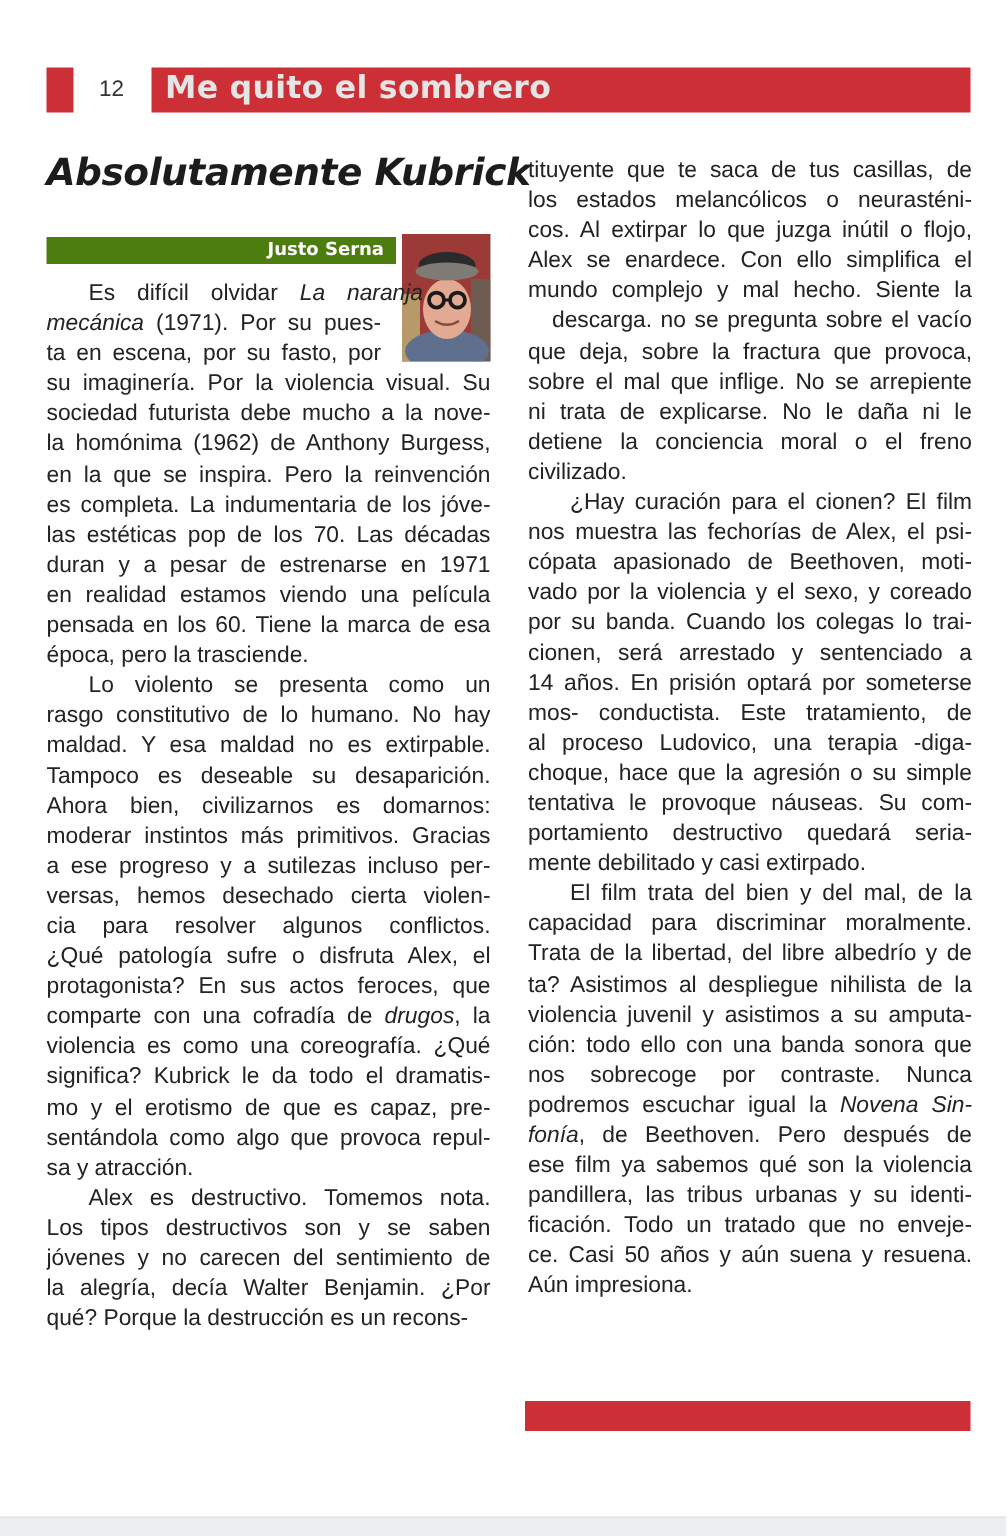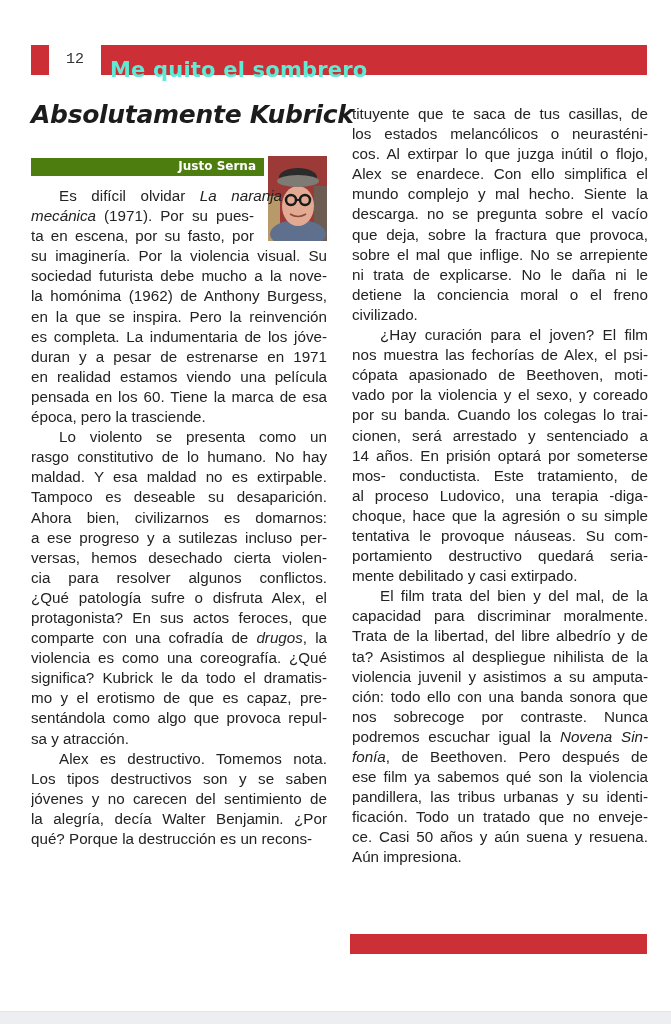--- a/index.html
+++ b/index.html
@@ -19,29 +19,29 @@
       background: #eceef1;
       border-top: 1px solid #e2e4e8;
     }
     
     .hdr-block {
       position: absolute; left: 31px; top: 45px; width: 18px; height: 30px;
       background: #cc2f36;
     }
     .hdr-num {
       position: absolute; left: 66px; top: 51px; font-size: 15px; color: #333;
-      font-family: Liberation Mono, monospace;
+      font-family: Liberation Sans, sans-serif;
     }
     .hdr-bar {
       position: absolute; left: 101px; top: 45px; width: 546px; height: 30px;
       background: #cc2f36;
     }
     .hdr-title {
-      position: absolute; left: 9px; top: 13px;
-      color: #5eead4; font-family: "DejaVu Sans", sans-serif; font-weight: bold;
+      position: absolute; left: 9px; top: 1px;
+      color: #e5e5e5; font-family: "DejaVu Sans", sans-serif; font-weight: bold;
       font-size: 21px; letter-spacing: 0.2px;
     }
     
     .art-title {
       position: absolute; left: 31px; top: 100px;
       font-family: "DejaVu Sans", sans-serif; font-weight: bold; font-style: italic;
       font-size: 25px; color: #1c1c1c; letter-spacing: -0.3px;
       white-space: nowrap;
     }
     
@@ -103,29 +103,31 @@
 
   <div class="col col-left" id="col-left">
       <div style="text-align: justify; text-align-last: justify; white-space: normal; padding-left: 28px; width: 223px; height: 20.1px; overflow: hidden;">Es difícil olvidar <i>La naranja</i></div>
       <div style="text-align: justify; text-align-last: justify; white-space: normal; width: 223px; height: 20.1px; overflow: hidden;"><i>mecánica</i> (1971). Por su pues-</div>
       <div style="text-align: justify; text-align-last: justify; white-space: normal; width: 223px; height: 20.1px; overflow: hidden;">ta en escena, por su fasto, por</div>
       <div style="text-align: justify; text-align-last: justify; white-space: normal; height: 20.1px; overflow: hidden;">su imaginería. Por la violencia visual. Su</div>
       <div style="text-align: justify; text-align-last: justify; white-space: normal; height: 20.1px; overflow: hidden;">sociedad futurista debe mucho a la nove-</div>
       <div style="text-align: justify; text-align-last: justify; white-space: normal; height: 20.1px; overflow: hidden;">la homónima (1962) de Anthony Burgess,</div>
       <div style="text-align: justify; text-align-last: justify; white-space: normal; height: 20.1px; overflow: hidden;">en la que se inspira. Pero la reinvención</div>
       <div style="text-align: justify; text-align-last: justify; white-space: normal; height: 20.1px; overflow: hidden;">es completa. La indumentaria de los jóve-</div>
+      <div style="text-align: justify; text-align-last: justify; white-space: normal; height: 20.1px; overflow: hidden;">las estéticas pop de los 70. Las décadas</div>
       <div style="text-align: justify; text-align-last: justify; white-space: normal; height: 20.1px; overflow: hidden;">duran y a pesar de estrenarse en 1971</div>
       <div style="text-align: justify; text-align-last: justify; white-space: normal; height: 20.1px; overflow: hidden;">en realidad estamos viendo una película</div>
       <div style="text-align: justify; text-align-last: justify; white-space: normal; height: 20.1px; overflow: hidden;">pensada en los 60. Tiene la marca de esa</div>
       <div style="text-align: justify; text-align-last: left; white-space: normal;">época, pero la trasciende.</div>
       <div style="text-align: justify; text-align-last: justify; white-space: normal; padding-left: 28px; height: 20.1px; overflow: hidden;">Lo violento se presenta como un</div>
       <div style="text-align: justify; text-align-last: justify; white-space: normal; height: 20.1px; overflow: hidden;">rasgo constitutivo de lo humano. No hay</div>
       <div style="text-align: justify; text-align-last: justify; white-space: normal; height: 20.1px; overflow: hidden;">maldad. Y esa maldad no es extirpable.</div>
       <div style="text-align: justify; text-align-last: justify; white-space: normal; height: 20.1px; overflow: hidden;">Tampoco es deseable su desaparición.</div>
       <div style="text-align: justify; text-align-last: justify; white-space: normal; height: 20.1px; overflow: hidden;">Ahora bien, civilizarnos es domarnos:</div>
+      <div style="text-align: justify; text-align-last: justify; white-space: normal; height: 20.1px; overflow: hidden;">moderar instintos más primitivos. Gracias</div>
       <div style="text-align: justify; text-align-last: justify; white-space: normal; height: 20.1px; overflow: hidden;">a ese progreso y a sutilezas incluso per-</div>
       <div style="text-align: justify; text-align-last: justify; white-space: normal; height: 20.1px; overflow: hidden;">versas, hemos desechado cierta violen-</div>
       <div style="text-align: justify; text-align-last: justify; white-space: normal; height: 20.1px; overflow: hidden;">cia para resolver algunos conflictos.</div>
       <div style="text-align: justify; text-align-last: justify; white-space: normal; height: 20.1px; overflow: hidden;">¿Qué patología sufre o disfruta Alex, el</div>
       <div style="text-align: justify; text-align-last: justify; white-space: normal; height: 20.1px; overflow: hidden;">protagonista? En sus actos feroces, que</div>
       <div style="text-align: justify; text-align-last: justify; white-space: normal; height: 20.1px; overflow: hidden;">comparte con una cofradía de <i>drugos</i>, la</div>
       <div style="text-align: justify; text-align-last: justify; white-space: normal; height: 20.1px; overflow: hidden;">violencia es como una coreografía. ¿Qué</div>
       <div style="text-align: justify; text-align-last: justify; white-space: normal; height: 20.1px; overflow: hidden;">significa? Kubrick le da todo el dramatis-</div>
       <div style="text-align: justify; text-align-last: justify; white-space: normal; height: 20.1px; overflow: hidden;">mo y el erotismo de que es capaz, pre-</div>
       <div style="text-align: justify; text-align-last: justify; white-space: normal; height: 20.1px; overflow: hidden;">sentándola como algo que provoca repul-</div>
@@ -135,27 +137,27 @@
       <div style="text-align: justify; text-align-last: justify; white-space: normal; height: 20.1px; overflow: hidden;">jóvenes y no carecen del sentimiento de</div>
       <div style="text-align: justify; text-align-last: justify; white-space: normal; height: 20.1px; overflow: hidden;">la alegría, decía Walter Benjamin. ¿Por</div>
       <div style="text-align: justify; text-align-last: left; white-space: normal;">qué? Porque la destrucción es un recons-</div>
     </div>
   <div class="col col-right" id="col-right">
       <div style="text-align: justify; text-align-last: justify; white-space: normal; height: 20.1px; overflow: hidden;">tituyente que te saca de tus casillas, de</div>
       <div style="text-align: justify; text-align-last: justify; white-space: normal; height: 20.1px; overflow: hidden;">los estados melancólicos o neurasténi-</div>
       <div style="text-align: justify; text-align-last: justify; white-space: normal; height: 20.1px; overflow: hidden;">cos. Al extirpar lo que juzga inútil o flojo,</div>
       <div style="text-align: justify; text-align-last: justify; white-space: normal; height: 20.1px; overflow: hidden;">Alex se enardece. Con ello simplifica el</div>
       <div style="text-align: justify; text-align-last: justify; white-space: normal; height: 20.1px; overflow: hidden;">mundo complejo y mal hecho. Siente la</div>
-      <div style="text-align: justify; text-align-last: justify; white-space: normal; height: 20.1px; overflow: hidden;">descarga. no se pregunta sobre el vacío</div>
+      <div style="text-align: justify; text-align-last: justify; white-space: normal; height: 20.1px; overflow: hidden; margin-left: 16px;">descarga. no se pregunta sobre el vacío</div>
       <div style="text-align: justify; text-align-last: justify; white-space: normal; height: 20.1px; overflow: hidden;">que deja, sobre la fractura que provoca,</div>
       <div style="text-align: justify; text-align-last: justify; white-space: normal; height: 20.1px; overflow: hidden;">sobre el mal que inflige. No se arrepiente</div>
       <div style="text-align: justify; text-align-last: justify; white-space: normal; height: 20.1px; overflow: hidden;">ni trata de explicarse. No le daña ni le</div>
       <div style="text-align: justify; text-align-last: justify; white-space: normal; height: 20.1px; overflow: hidden;">detiene la conciencia moral o el freno</div>
       <div style="text-align: justify; text-align-last: left; white-space: normal;">civilizado.</div>
-      <div style="text-align: justify; text-align-last: justify; white-space: normal; padding-left: 28px; height: 20.1px; overflow: hidden;">¿Hay curación para el joven? El film</div>
+      <div style="text-align: justify; text-align-last: justify; white-space: normal; padding-left: 28px; height: 20.1px; overflow: hidden;">¿Hay curación para el cionen? El film</div>
       <div style="text-align: justify; text-align-last: justify; white-space: normal; height: 20.1px; overflow: hidden;">nos muestra las fechorías de Alex, el psi-</div>
       <div style="text-align: justify; text-align-last: justify; white-space: normal; height: 20.1px; overflow: hidden;">cópata apasionado de Beethoven, moti-</div>
       <div style="text-align: justify; text-align-last: justify; white-space: normal; height: 20.1px; overflow: hidden;">vado por la violencia y el sexo, y coreado</div>
       <div style="text-align: justify; text-align-last: justify; white-space: normal; height: 20.1px; overflow: hidden;">por su banda. Cuando los colegas lo trai-</div>
       <div style="text-align: justify; text-align-last: justify; white-space: normal; height: 20.1px; overflow: hidden;">cionen, será arrestado y sentenciado a</div>
       <div style="text-align: justify; text-align-last: justify; white-space: normal; height: 20.1px; overflow: hidden;">14 años. En prisión optará por someterse</div>
       <div style="text-align: justify; text-align-last: justify; white-space: normal; height: 20.1px; overflow: hidden;">mos- conductista. Este tratamiento, de</div>
       <div style="text-align: justify; text-align-last: justify; white-space: normal; height: 20.1px; overflow: hidden;">al proceso Ludovico, una terapia -diga-</div>
       <div style="text-align: justify; text-align-last: justify; white-space: normal; height: 20.1px; overflow: hidden;">choque, hace que la agresión o su simple</div>
       <div style="text-align: justify; text-align-last: justify; white-space: normal; height: 20.1px; overflow: hidden;">tentativa le provoque náuseas. Su com-</div>

